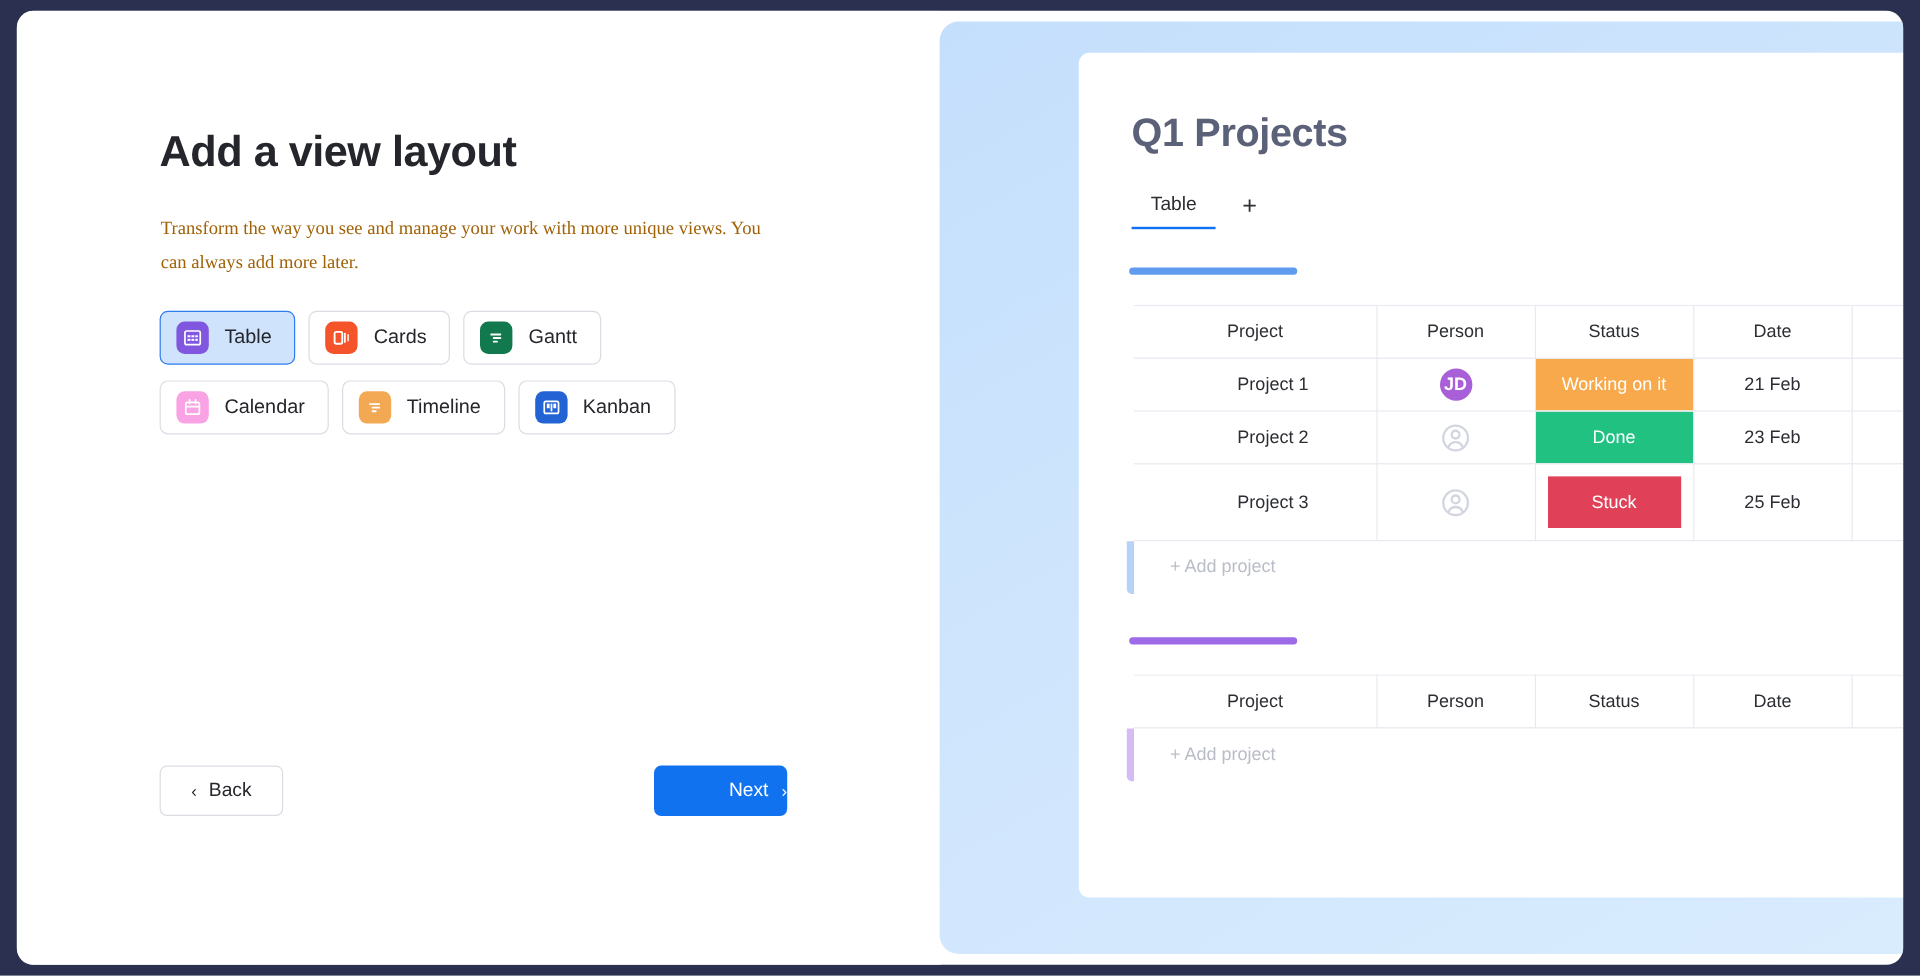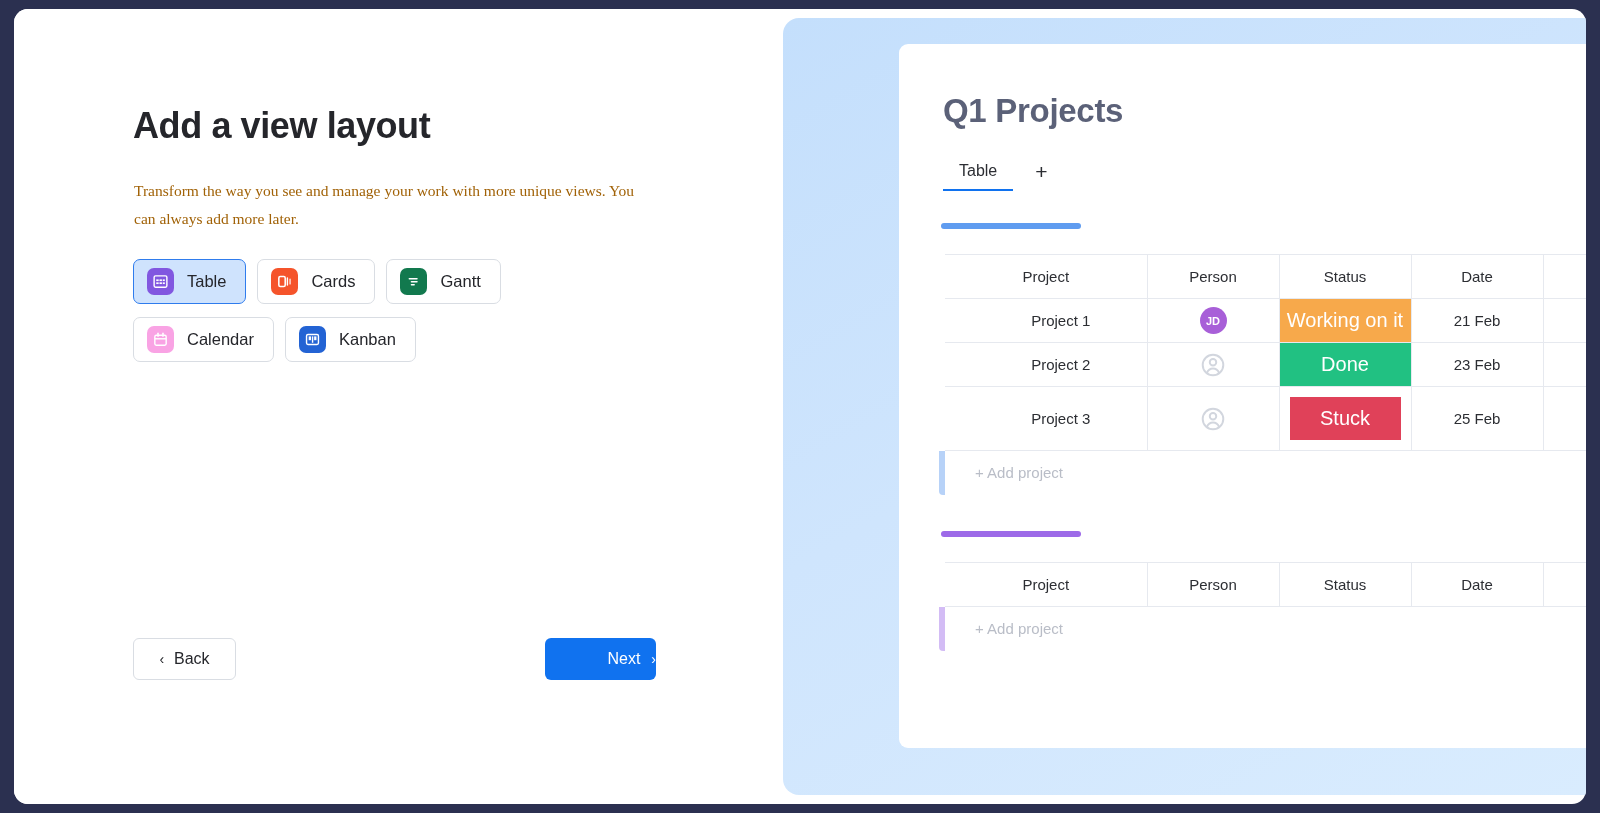--- a/index.html
+++ b/index.html
@@ -254,21 +254,21 @@
     color: #b9bdc7;
     font-size: 15px;
     height: 44px;
   }
 
   .status-pill {
     display: block;
     height: 43px;
     line-height: 43px;
     color: #ffffff;
-    font-size: 20px;
+    font-size: 15px;
   }
   .group-wrap { position: relative; }
 </style>
 </head>
 <body>
 
 <div id="app-frame">
 
   <div id="left-pane">
 
@@ -313,20 +313,30 @@
         <div class="view-btn">
           <span class="vicon" style="background: rgb(249, 163, 228);">
             <svg width="17" height="17" viewBox="0 0 24 24">
               <rect x="4" y="6" width="16" height="14" rx="2" fill="none" stroke="#ffffff" stroke-width="2"></rect>
               <line x1="4" y1="11" x2="20" y2="11" stroke="#ffffff" stroke-width="2"></line>
               <line x1="8.5" y1="3.2" x2="8.5" y2="7.4" stroke="#ffffff" stroke-width="2" stroke-linecap="round"></line>
               <line x1="15.5" y1="3.2" x2="15.5" y2="7.4" stroke="#ffffff" stroke-width="2" stroke-linecap="round"></line>
             </svg>
           </span>
           <span class="vlabel">Calendar</span>
+        </div>
+        <div class="view-btn">
+          <span class="vicon" style="background: rgb(243, 168, 84);">
+            <svg width="17" height="17" viewBox="0 0 24 24">
+              <rect x="5" y="7" width="13" height="2.2" rx="1.1" fill="#ffffff"></rect>
+              <rect x="8" y="11.2" width="10" height="2.2" rx="1.1" fill="#ffffff"></rect>
+              <rect x="8" y="15.4" width="6" height="2.2" rx="1.1" fill="#ffffff"></rect>
+            </svg>
+          </span>
+          <span class="vlabel">Timeline</span>
         </div>
         <div class="view-btn">
           <span class="vicon" style="background: rgb(35, 99, 212);">
             <svg width="17" height="17" viewBox="0 0 24 24">
               <rect x="3.6" y="5" width="16.8" height="14" rx="2" fill="none" stroke="#ffffff" stroke-width="2"></rect>
               <rect x="6.6" y="7.6" width="3.3" height="5.4" fill="#ffffff"></rect>
               <rect x="11.1" y="7.6" width="2.0" height="9" fill="#ffffff"></rect>
               <rect x="14.3" y="7.6" width="3.3" height="5.4" fill="#ffffff"></rect>
             </svg>
           </span>
@@ -365,21 +375,21 @@
                   <th class="col-project" style="text-align: center;">Project</th>
                   <th class="col-person" style="text-align: center;">Person</th>
                   <th class="col-status" style="text-align: center;">Status</th>
                   <th class="col-date" style="text-align: center;">Date</th>
                   <th class="col-plus">+</th>
                 </tr>
               </thead>
               <tbody>
                 <tr>
                   <td class="col-project cell">Project 1</td>
-                  <td class="col-person"><span style="display: inline-flex; width: 27px; height: 27px; border-radius: 50%; align-items: center; justify-content: center; color: rgb(255, 255, 255); font-size: 11px; font-weight: 600; background: rgb(168, 95, 216);">JD</span></td>
+                  <td class="col-person"><span style="display: inline-flex; width: 27px; height: 27px; border-radius: 50%; align-items: center; justify-content: center; color: rgb(255, 255, 255); font-size: 15px; font-weight: 600; background: rgb(168, 95, 216);">JD</span></td>
                   <td class="col-status" style="padding: 0px;">
                     <span class="status-pill" style="background: rgb(247, 169, 75);">Working on it</span>
                   </td>
                   <td class="col-date">21 Feb</td>
                   <td class="col-plus"></td>
                 </tr>
                 <tr>
                   <td class="col-project cell">Project 2</td>
                   <td class="col-person"><span><svg width="26" height="26" viewBox="0 0 24 24" style="vertical-align:middle">
                         <circle cx="12" cy="12" r="9.5" fill="none" stroke="#d2d6de" stroke-width="1.8"></circle>

